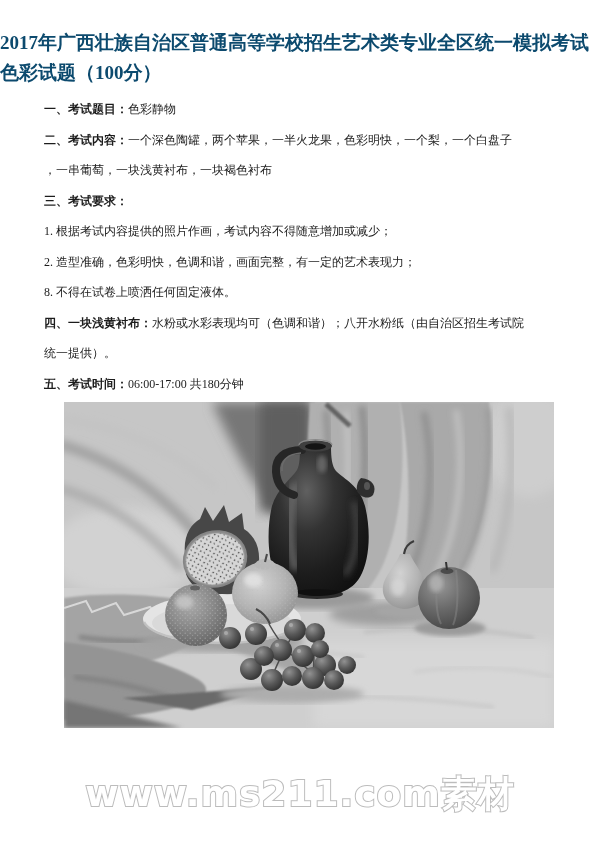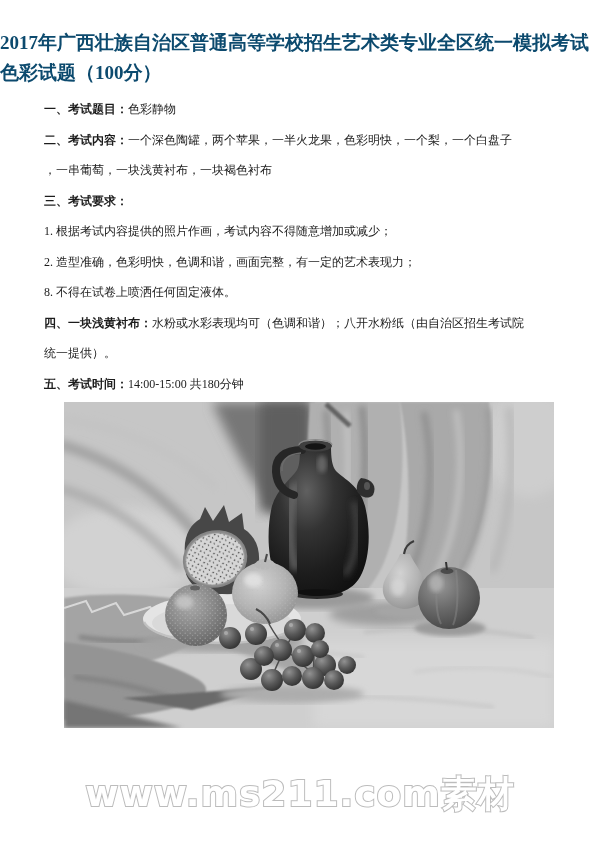--- a/index.html
+++ b/index.html
@@ -29,21 +29,21 @@
   <div class="body-text">
     <p><b>一、考试题目：</b><span>色彩静物</span></p>
     <p><b>二、考试内容：</b><span>一个深色陶罐，两个苹果，一半火龙果，色彩明快，一个梨，一个白盘子</span></p>
     <p>，一串葡萄，一块浅黄衬布，一块褐色衬布</p>
     <p><b>三、考试要求：</b></p>
     <p>1. 根据考试内容提供的照片作画，考试内容不得随意增加或减少；</p>
     <p>2. 造型准确，色彩明快，色调和谐，画面完整，有一定的艺术表现力；</p>
     <p>8. 不得在试卷上喷洒任何固定液体。</p>
     <p><b>四、一块浅黄衬布：</b><span>水粉或水彩表现均可（色调和谐）；八开水粉纸（由自治区招生考试院</span></p>
     <p>统一提供）。</p>
-    <p><b>五、考试时间：</b><span>14:00-15:00 共180分钟</span></p>
+    <p><b>五、考试时间：</b><span>06:00-17:00 共180分钟</span></p>
   </div>
 
   <div class="photo-frame">
     <svg width="490" height="326" viewBox="0 0 490 326" xmlns="http://www.w3.org/2000/svg">
       <defs>
         <filter id="b1">
             <feGaussianBlur stdDeviation="1"></feGaussianBlur>
           </filter>
         <filter id="b2">
             <feGaussianBlur stdDeviation="2"></feGaussianBlur>

